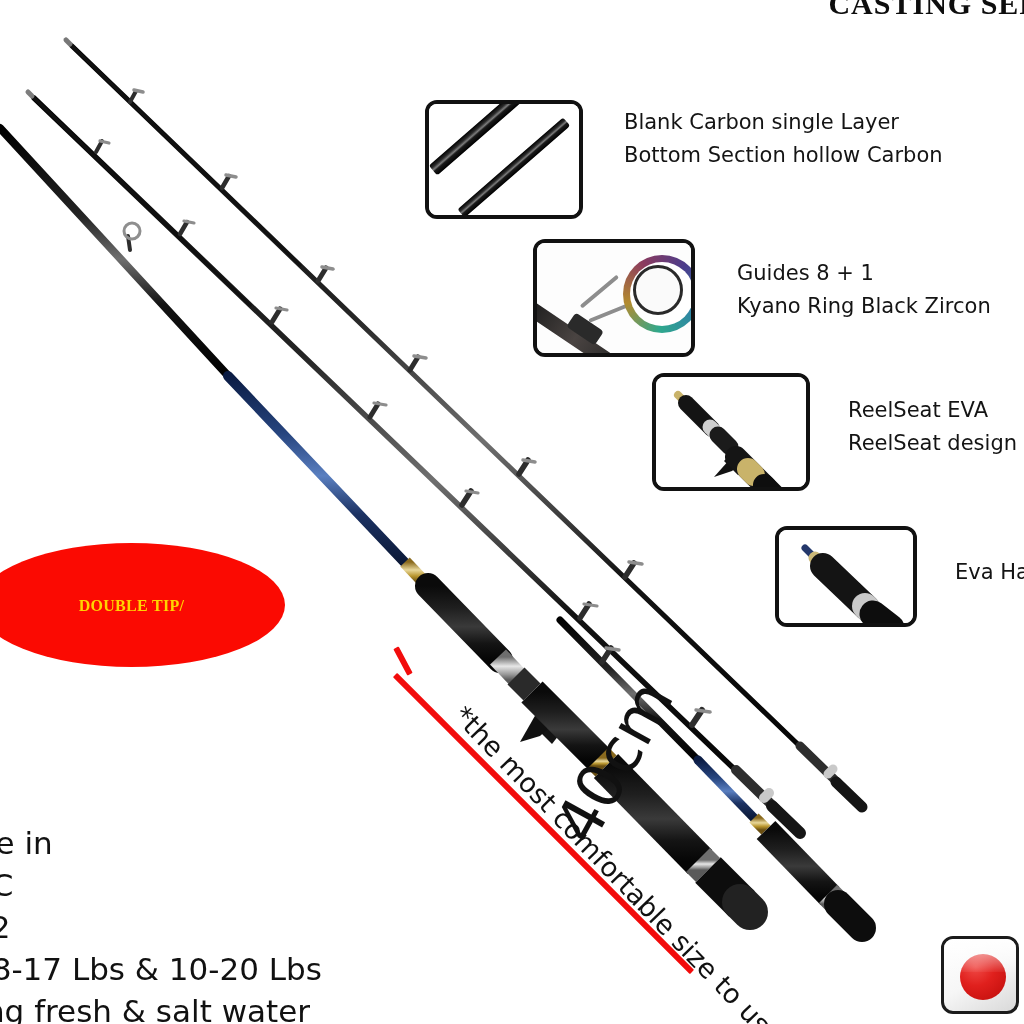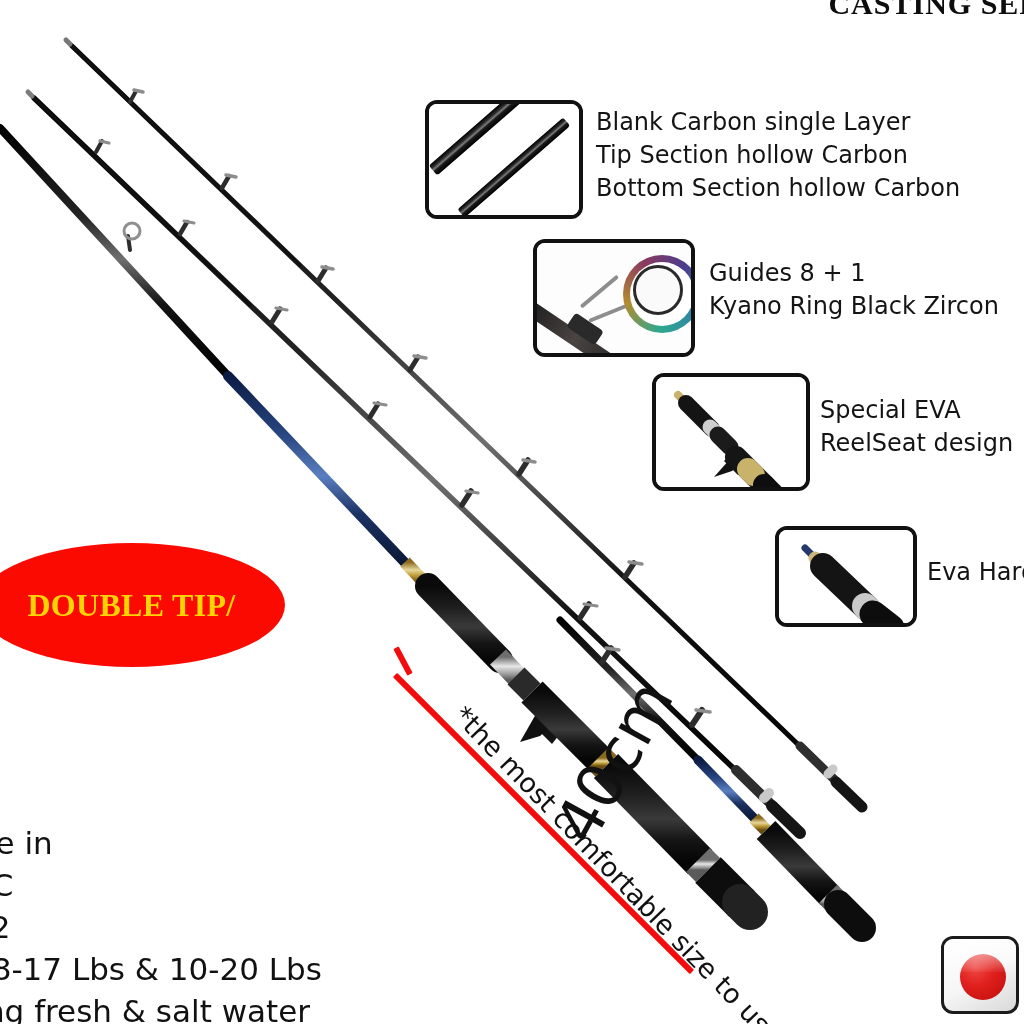--- a/index.html
+++ b/index.html
@@ -36,25 +36,26 @@
     position:absolute;
     background:#ffffff;
     border:4px solid #111111;
     border-radius:12px;
     box-sizing:border-box;
     overflow:hidden;
   }
   .ctext{
     position:absolute;
     font-family:"DejaVu Sans", sans-serif;
-    font-size:24px;
+    font-size:21px;
     line-height:33px;
     color:#141414;
     white-space:nowrap;
     font-weight:400;
+    margin-left:28px;
   }
 
   
   .carbonwrap{position:absolute;inset:0;background:#fff;}
   .carbon-bar{
     position:absolute;
     background:linear-gradient(180deg,#000 0%,#2b2b2b 30%,#7d7d7d 48%,#1a1a1a 62%,#000 100%);
     border-radius:3px;
   }
 
@@ -101,21 +102,21 @@
     position:absolute;
     background:#fb0a02;
     border-radius:50%;
     display:flex;flex-direction:column;
     align-items:center;justify-content:center;
   }
   .badge span{
     font-family:"Liberation Serif", serif;
     font-weight:700;
     color:#ffd400;
-    font-size:32px;
+    font-size:16px;
     line-height:29px;
     letter-spacing:.3px;
     white-space:nowrap;
   }
 
   
   .specs{
     position:absolute;
     font-family:"DejaVu Sans", sans-serif;
     font-size:31px;
@@ -321,21 +322,20 @@
 
   <div class="callout">
     <div class="cbox" style="left:425px;top:100px;width:158px;height:119px;">
       <div class="carbonwrap">
         <div class="carbon-bar" style="left:4px;top:60px;width:150px;height:13px;transform:rotate(-41deg);transform-origin:0 50%;"></div>
         <div class="carbon-bar" style="left:32px;top:104px;width:140px;height:11px;transform:rotate(-41deg);transform-origin:0 50%;"></div>
       </div>
     </div>
     <div class="ctext" style="left:596px;top:106px;">
       <div>Blank Carbon single Layer</div>
-      <div>Tip Section hollow Carbon</div>
       <div>Bottom Section hollow Carbon</div>
     </div>
   </div>
 
   <div class="callout">
     <div class="cbox" style="left:533px;top:239px;width:162px;height:118px;">
       <div class="guidewrap">
         <div class="guide-shaft" style="left:-12px;top:54px;width:120px;height:15px;transform:rotate(34deg);transform-origin:0 50%;"></div>
         <div class="guide-foot" style="left:34px;top:68px;width:34px;height:17px;transform:rotate(34deg);transform-origin:0 50%;"></div>
         <div class="guide-leg" style="left:44px;top:62px;width:48px;height:4px;transform:rotate(-40deg);transform-origin:0 50%;"></div>
@@ -362,21 +362,21 @@
             <path d="M 78,74 L 92,88 L 82,98 L 68,84 Z" stroke="none" fill="#141414"></path>
             <path d="M 74,82 L 58,100 L 76,94 L 86,86 Z" stroke="none" fill="#121212"></path>
             <path d="M 80,80 L 110,110" stroke="#151515" stroke-width="22"></path>
             <path d="M 92,92 L 98,98" stroke="#c9b36a" stroke-width="22"></path>
             <path d="M 108,108 L 122,122" stroke="#0e0e0e" stroke-width="22"></path>
           </g>
         </svg>
       </div>
     </div>
     <div class="ctext" style="left:820px;top:394px;">
-      <div>Special EVA</div>
+      <div>ReelSeat EVA</div>
       <div>ReelSeat design</div>
     </div>
   </div>
 
   <div class="callout">
     <div class="cbox" style="left:775px;top:526px;width:142px;height:101px;">
       <div class="evawrap">
         <svg viewBox="0 0 142 101" width="142" height="101">
           <g stroke-linecap="round" fill="none">
             <path d="M 26,18 L 36,28" stroke="#24386b" stroke-width="7"></path>

